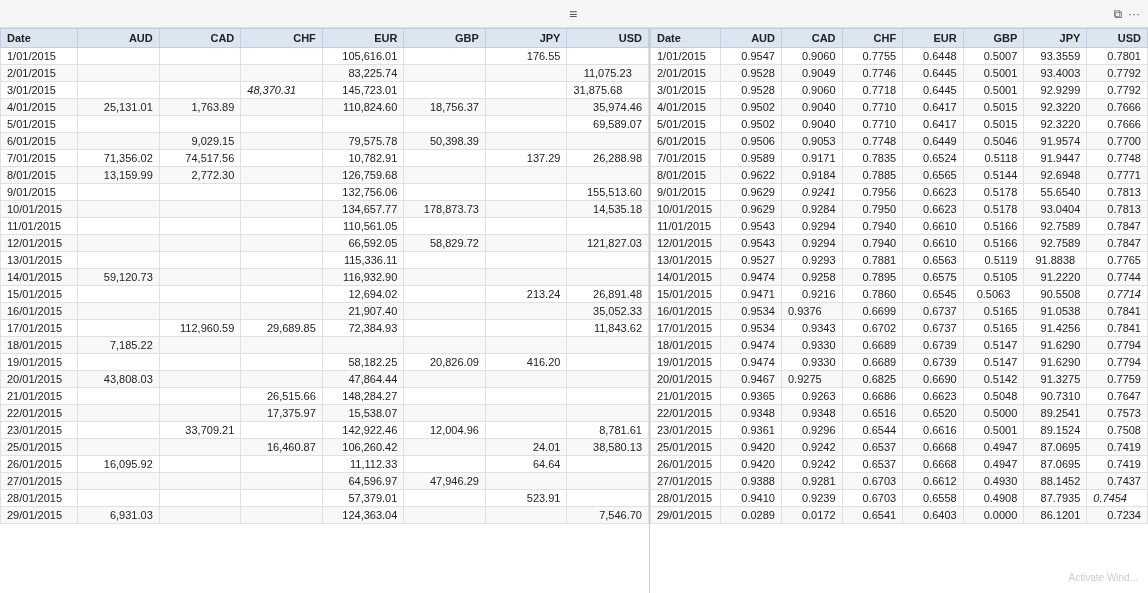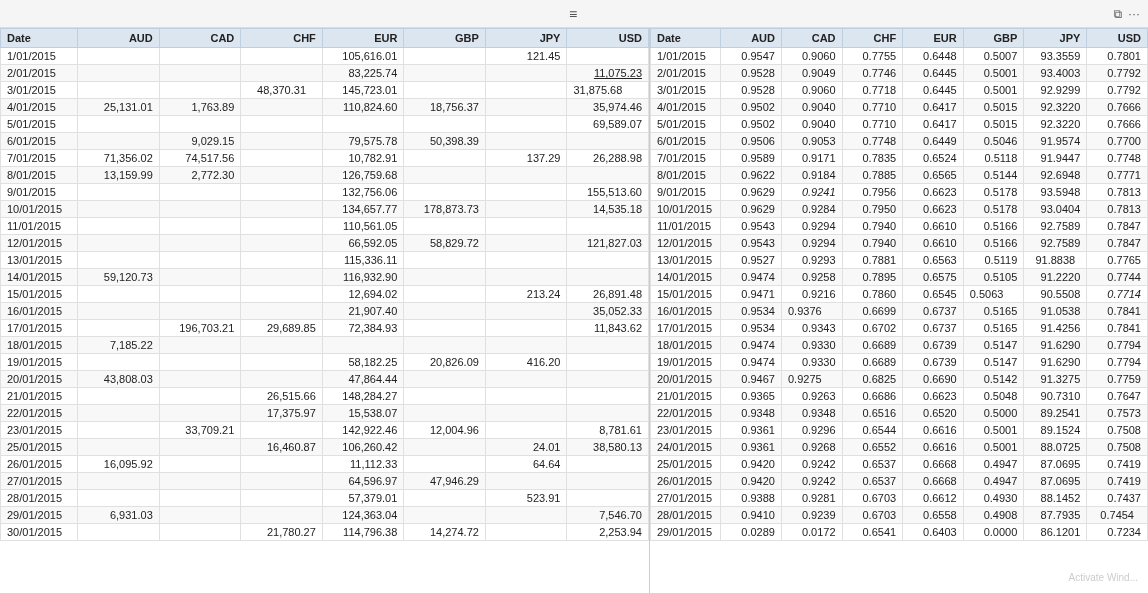--- a/index.html
+++ b/index.html
@@ -149,38 +149,38 @@
               </tr>
             </thead>
           <tbody id="left-tbody">
           <tr>
                 <td>1/01/2015</td>
                 <td style="text-align: right;"></td>
                 <td style="text-align: right;"></td>
                 <td style="text-align: right;"></td>
                 <td style="text-align: right;">105,616.01</td>
                 <td style="text-align: right;"></td>
-                <td style="text-align: right;">121.45</td>
+                <td style="text-align: right;">176.55</td>
                 <td style="text-align: right;"></td>
               </tr>
               <tr>
                 <td>2/01/2015</td>
                 <td style="text-align: right;"></td>
                 <td style="text-align: right;"></td>
                 <td style="text-align: right;"></td>
                 <td style="text-align: right;">83,225.74</td>
                 <td style="text-align: right;"></td>
                 <td style="text-align: right;"></td>
-                <td style="text-align: right; text-decoration: underline;">11,075.23</td>
+                <td style="text-align: center;">11,075.23</td>
               </tr>
               <tr>
                 <td>3/01/2015</td>
                 <td style="text-align: right;"></td>
                 <td style="text-align: right;"></td>
-                <td style="text-align: center;">48,370.31</td>
+                <td style="text-align: left; font-style: italic;">48,370.31</td>
                 <td style="text-align: right; margin-top: 16px;">145,723.01</td>
                 <td style="text-align: right;"></td>
                 <td style="text-align: right;"></td>
                 <td style="text-align: left;">31,875.68</td>
               </tr>
               <tr>
                 <td>4/01/2015</td>
                 <td style="text-align: right;">25,131.01</td>
                 <td style="text-align: right;">1,763.89</td>
                 <td style="text-align: right;"></td>
@@ -305,21 +305,21 @@
                 <td style="text-align: right;"></td>
                 <td style="text-align: right;"></td>
                 <td style="text-align: right;">21,907.40</td>
                 <td style="text-align: right;"></td>
                 <td style="text-align: right;"></td>
                 <td style="text-align: right;">35,052.33</td>
               </tr>
               <tr>
                 <td>17/01/2015</td>
                 <td style="text-align: right;"></td>
-                <td style="text-align: right;">196,703.21</td>
+                <td style="text-align: right;">112,960.59</td>
                 <td style="text-align: right;">29,689.85</td>
                 <td style="text-align: right;">72,384.93</td>
                 <td style="text-align: right;"></td>
                 <td style="text-align: right;"></td>
                 <td style="text-align: right;">11,843.62</td>
               </tr>
               <tr>
                 <td>18/01/2015</td>
                 <td style="text-align: right;">7,185.22</td>
                 <td style="text-align: right;"></td>
@@ -421,30 +421,20 @@
               </tr>
               <tr>
                 <td>29/01/2015</td>
                 <td style="text-align: right;">6,931.03</td>
                 <td style="text-align: right;"></td>
                 <td style="text-align: right;"></td>
                 <td style="text-align: right;">124,363.04</td>
                 <td style="text-align: right;"></td>
                 <td style="text-align: right;"></td>
                 <td style="text-align: right;">7,546.70</td>
-              </tr>
-              <tr>
-                <td>30/01/2015</td>
-                <td style="text-align: right;"></td>
-                <td style="text-align: right;"></td>
-                <td style="text-align: right;">21,780.27</td>
-                <td style="text-align: right;">114,796.38</td>
-                <td style="text-align: right;">14,274.72</td>
-                <td style="text-align: right;"></td>
-                <td style="text-align: right;">2,253.94</td>
               </tr>
             </tbody>
         </table>
       </div>
     </div>
 
     <div class="right-panel">
       <div class="table-wrapper">
         <table>
           <thead id="right-thead">
@@ -540,21 +530,21 @@
                 <td style="text-align: right;">92.6948</td>
                 <td style="text-align: right;">0.7771</td>
               </tr>
               <tr>
                 <td>9/01/2015</td>
                 <td style="text-align: right;">0.9629</td>
                 <td style="text-align: right; font-style: italic;">0.9241</td>
                 <td style="text-align: right;">0.7956</td>
                 <td style="text-align: right;">0.6623</td>
                 <td style="text-align: right;">0.5178</td>
-                <td style="text-align: right;">93.5948</td>
+                <td style="text-align: right;">55.6540</td>
                 <td style="text-align: right;">0.7813</td>
               </tr>
               <tr>
                 <td>10/01/2015</td>
                 <td style="text-align: right;">0.9629</td>
                 <td style="text-align: right;">0.9284</td>
                 <td style="text-align: right;">0.7950</td>
                 <td style="text-align: right;">0.6623</td>
                 <td style="text-align: right;">0.5178</td>
                 <td style="text-align: right;">93.0404</td>
@@ -599,21 +589,21 @@
                 <td style="text-align: right;">0.5105</td>
                 <td style="text-align: right;">91.2220</td>
                 <td style="text-align: right;">0.7744</td>
               </tr>
               <tr>
                 <td>15/01/2015</td>
                 <td style="text-align: right;">0.9471</td>
                 <td style="text-align: right;">0.9216</td>
                 <td style="text-align: right;">0.7860</td>
                 <td style="text-align: right;">0.6545</td>
-                <td style="text-align: left;">0.5063</td>
+                <td style="text-align: center;">0.5063</td>
                 <td style="text-align: right;">90.5508</td>
                 <td style="text-align: right; font-style: italic;">0.7714</td>
               </tr>
               <tr>
                 <td>16/01/2015</td>
                 <td style="text-align: right;">0.9534</td>
                 <td style="text-align: left;">0.9376</td>
                 <td style="text-align: right;">0.6699</td>
                 <td style="text-align: right;">0.6737</td>
                 <td style="text-align: right;">0.5165</td>
@@ -684,30 +674,20 @@
                 <td>23/01/2015</td>
                 <td style="text-align: right;">0.9361</td>
                 <td style="text-align: right;">0.9296</td>
                 <td style="text-align: right;">0.6544</td>
                 <td style="text-align: right;">0.6616</td>
                 <td style="text-align: right;">0.5001</td>
                 <td style="text-align: right;">89.1524</td>
                 <td style="text-align: right;">0.7508</td>
               </tr>
               <tr>
-                <td>24/01/2015</td>
-                <td style="text-align: right;">0.9361</td>
-                <td style="text-align: right;">0.9268</td>
-                <td style="text-align: right;">0.6552</td>
-                <td style="text-align: right;">0.6616</td>
-                <td style="text-align: right;">0.5001</td>
-                <td style="text-align: right;">88.0725</td>
-                <td style="text-align: right;">0.7508</td>
-              </tr>
-              <tr>
                 <td>25/01/2015</td>
                 <td style="text-align: right;">0.9420</td>
                 <td style="text-align: right;">0.9242</td>
                 <td style="text-align: right;">0.6537</td>
                 <td style="text-align: right;">0.6668</td>
                 <td style="text-align: right;">0.4947</td>
                 <td style="text-align: right;">87.0695</td>
                 <td style="text-align: right;">0.7419</td>
               </tr>
               <tr>
@@ -731,21 +711,21 @@
                 <td style="text-align: right;">0.7437</td>
               </tr>
               <tr>
                 <td>28/01/2015</td>
                 <td style="text-align: right;">0.9410</td>
                 <td style="text-align: right;">0.9239</td>
                 <td style="text-align: right;">0.6703</td>
                 <td style="text-align: right;">0.6558</td>
                 <td style="text-align: right;">0.4908</td>
                 <td style="text-align: right;">87.7935</td>
-                <td style="text-align: center;">0.7454</td>
+                <td style="text-align: left; font-style: italic;">0.7454</td>
               </tr>
               <tr>
                 <td>29/01/2015</td>
                 <td style="text-align: right;">0.0289</td>
                 <td style="text-align: right;">0.0172</td>
                 <td style="text-align: right;">0.6541</td>
                 <td style="text-align: right;">0.6403</td>
                 <td style="text-align: right;">0.0000</td>
                 <td style="text-align: right;">86.1201</td>
                 <td style="text-align: right;">0.7234</td>

